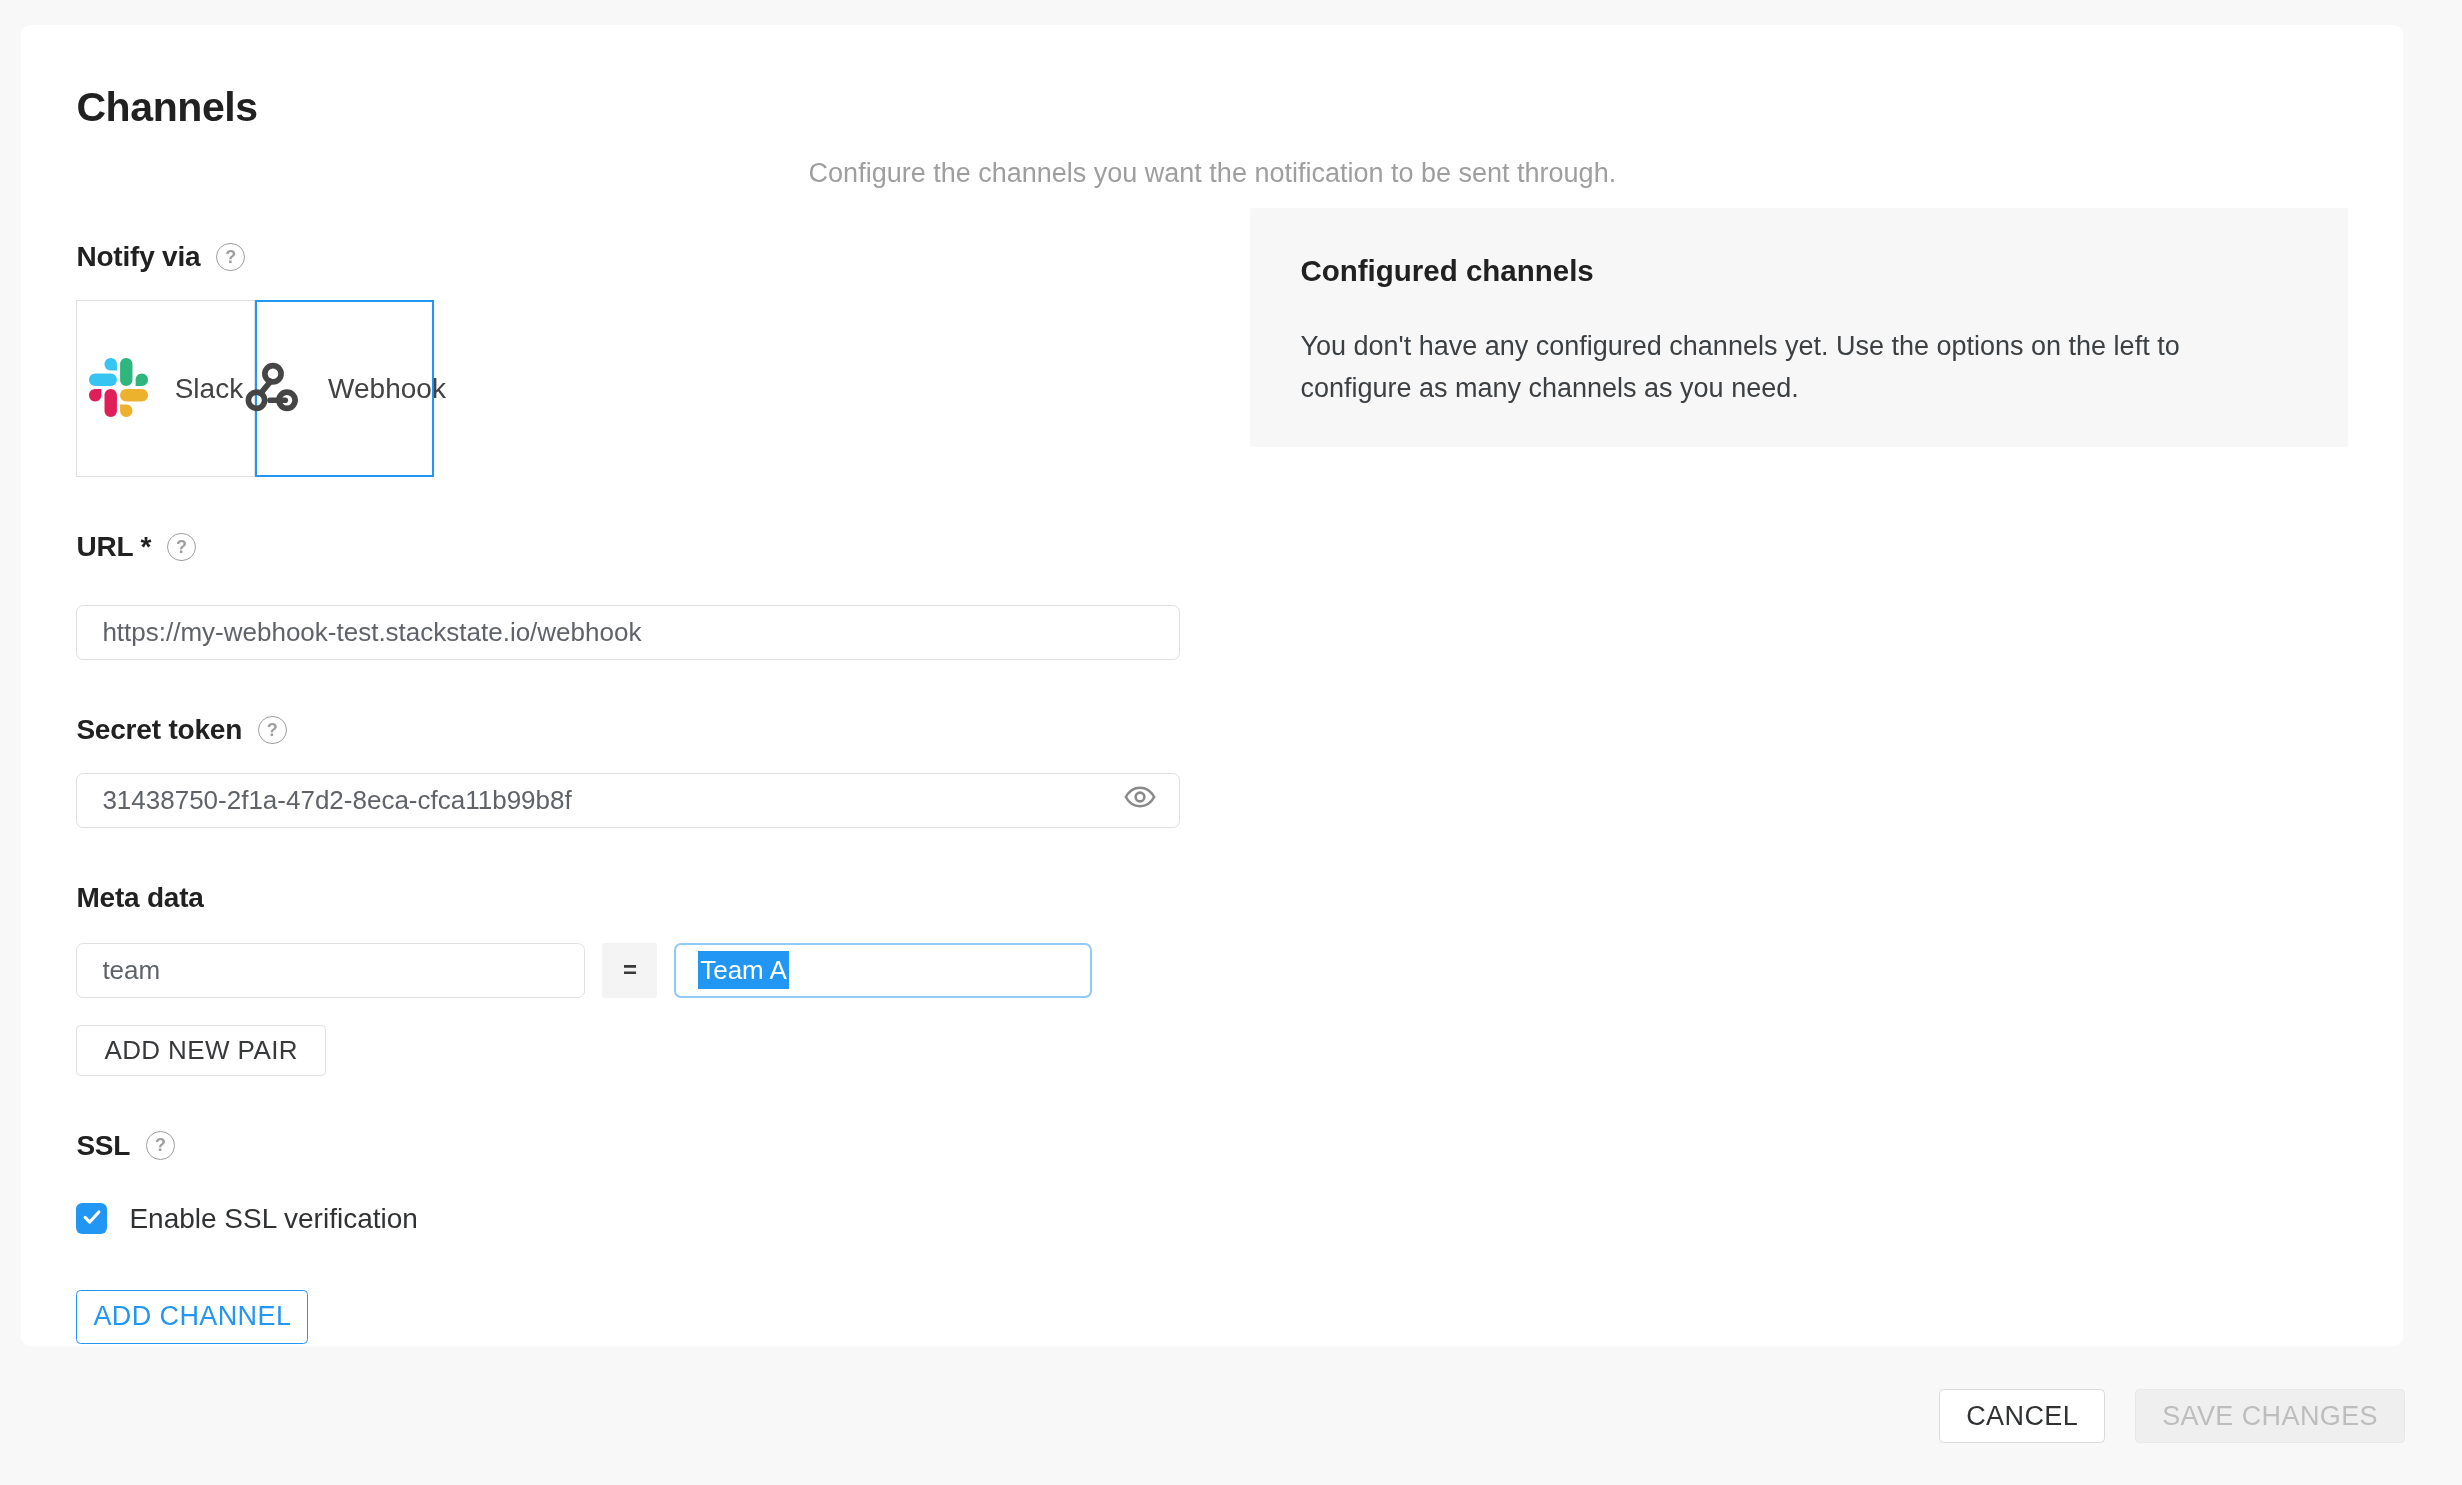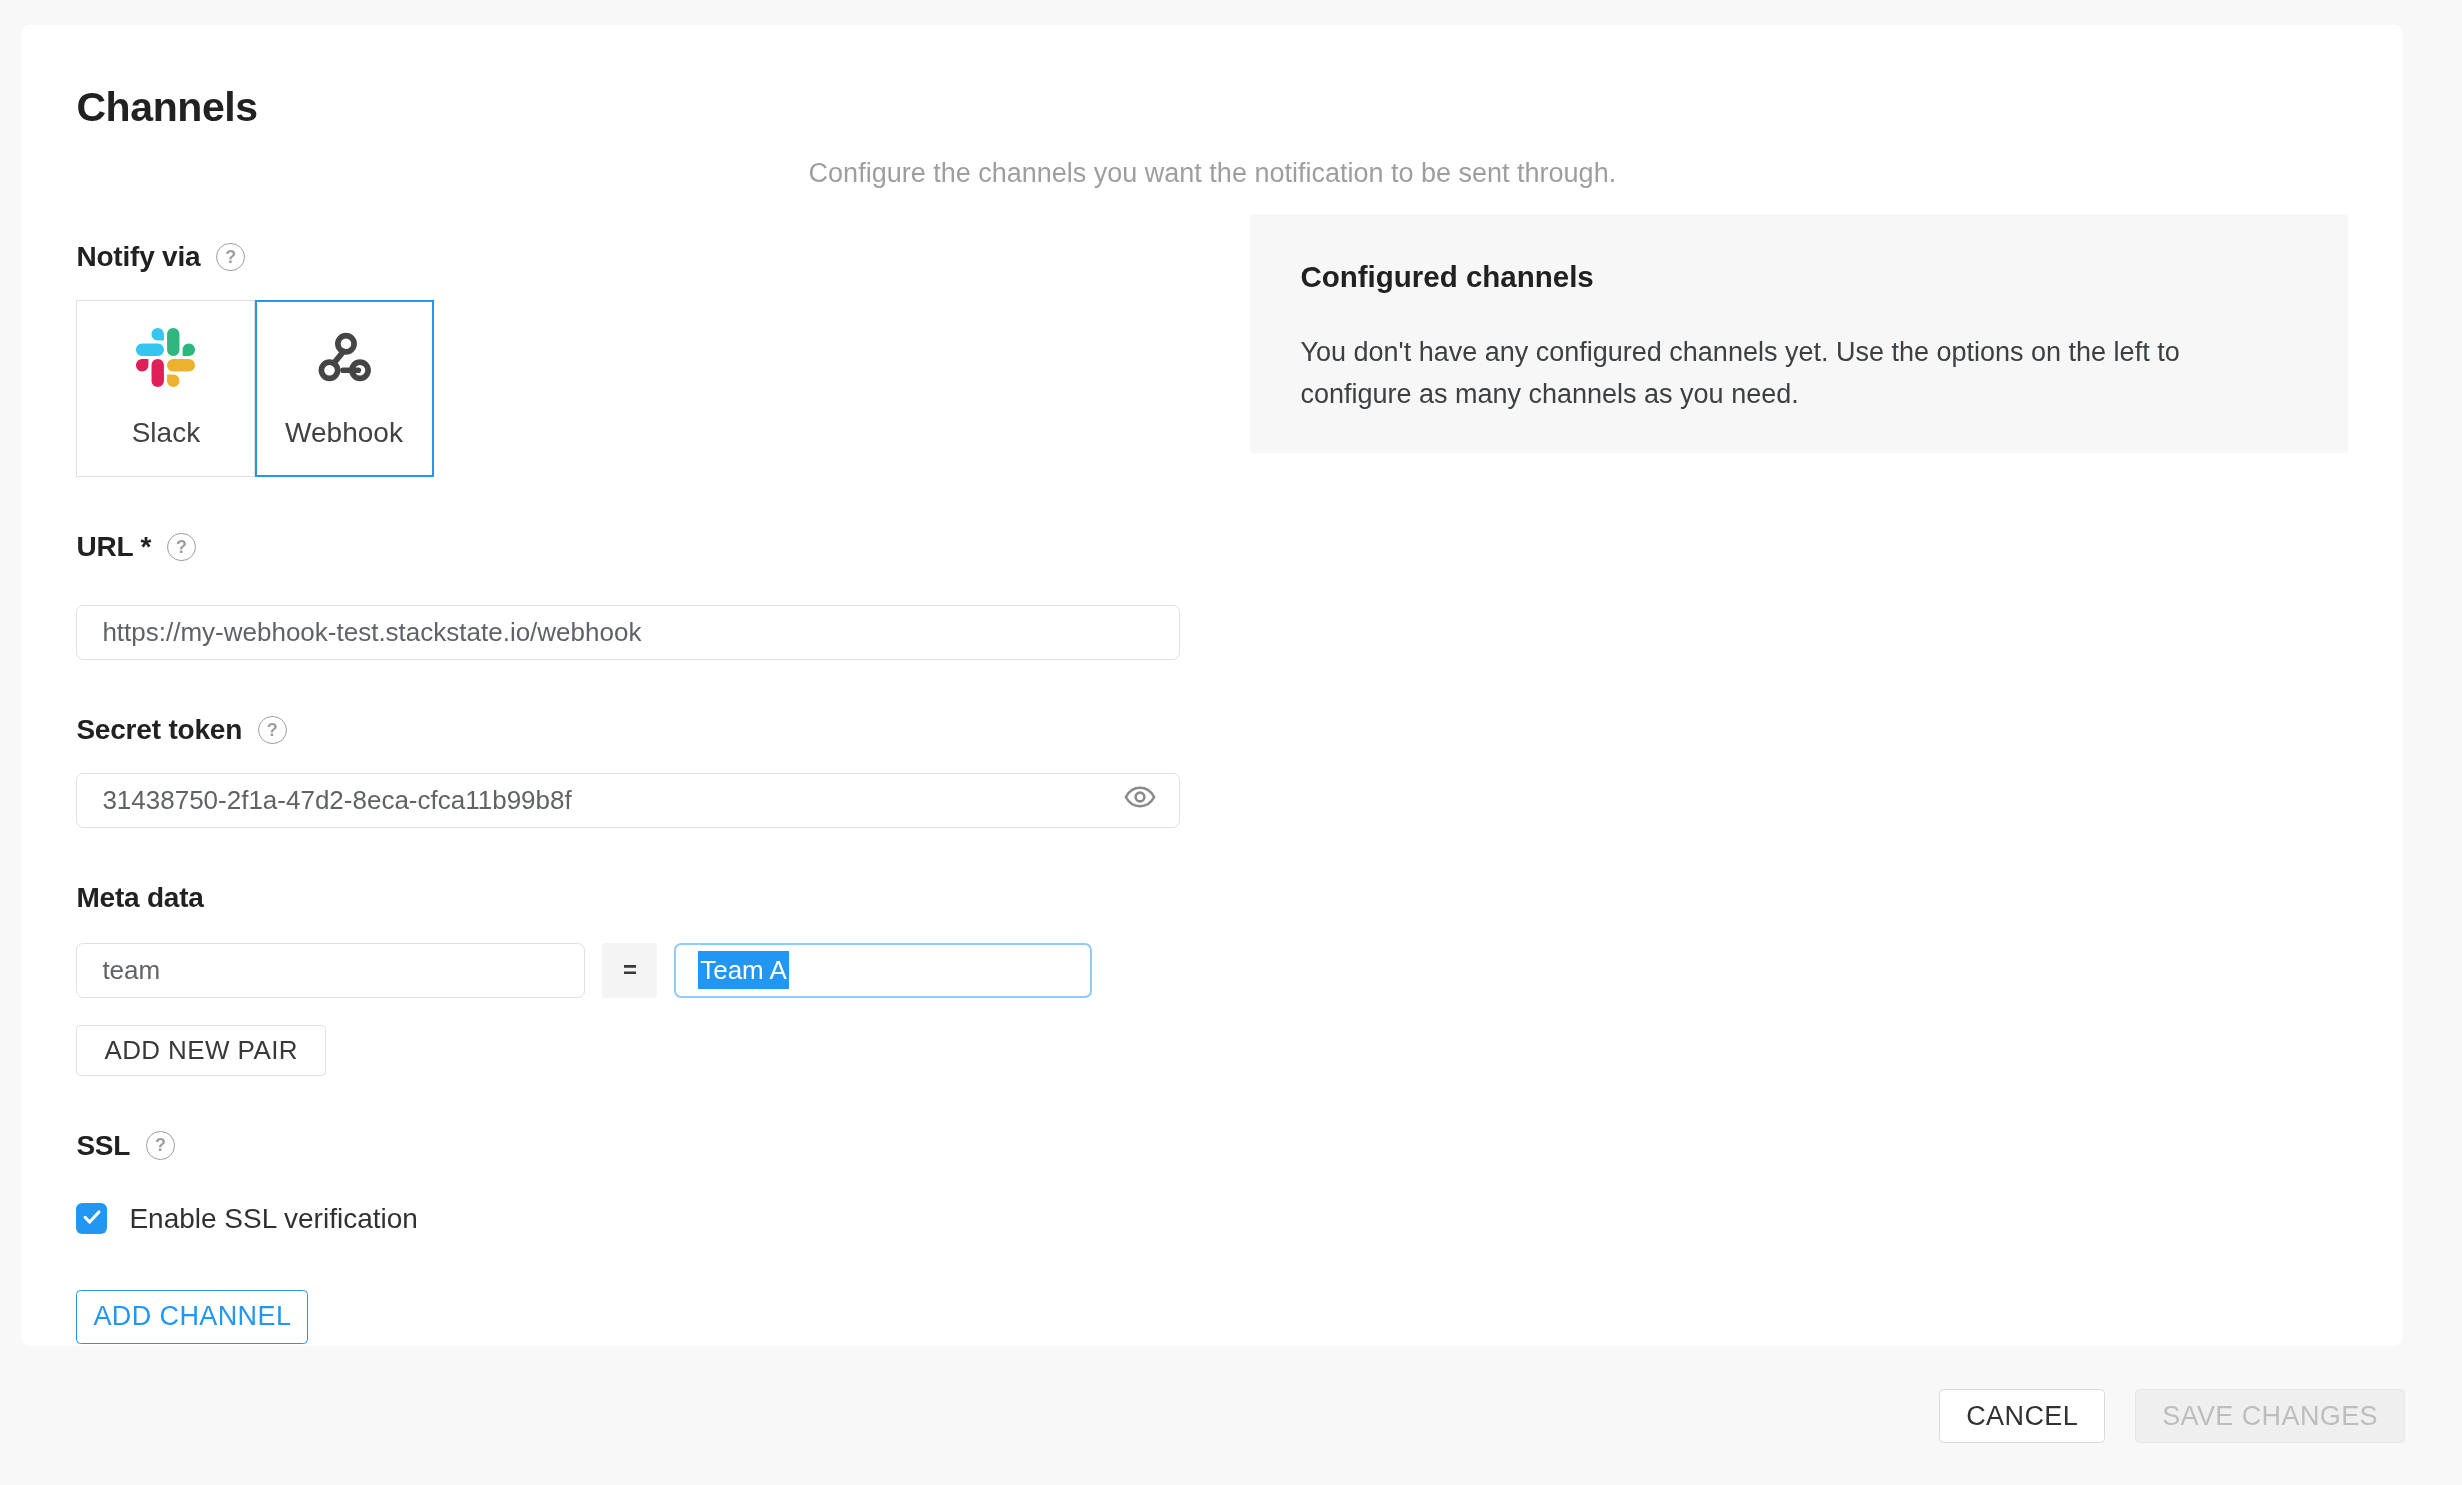--- a/index.html
+++ b/index.html
@@ -34,21 +34,21 @@
     cursor: pointer; flex: 0 0 auto;
   }
 
   .notify-label-row { margin-top: 52px; }
 
   .options-row { margin-top: 27px; display: flex; }
   .option-card {
     width: 179px; height: 177px;
     border: 0.9px solid #e0e0e0;
     background: #fff;
-    display: flex; flex-direction: column; align-items: center; justify-content: center;
+    display: flex; flex-direction: row; align-items: center; justify-content: center;
     gap: 27px; cursor: pointer;
   }
   .option-card + .option-card { margin-left: -0.9px; }
   .option-card.selected { border: 2.7px solid #2196f3; z-index: 2; }
   .option-label { font-size: 28px; color: #424242; }
 
   .section-label-row { margin-top: 54px; }
 
   .text-input {
     margin-top: 42px;
@@ -103,21 +103,21 @@
 
   .checkbox-row { margin-top: 41px; display: flex; align-items: center; gap: 22px; }
   .checkbox {
     width: 31px; height: 31px; border-radius: 6.2px;
     background: #2196f3; display: flex; align-items: center; justify-content: center;
     cursor: pointer; flex: 0 0 auto;
   }
   .checkbox-label { font-size: 28px; color: #2f3133; }
 
   .right-panel {
-    position: absolute; left: 1229px; top: 189px;
+    position: absolute; left: 1229px; top: 183px;
     width: 1098px; height: 239px;
     background: #f7f7f7; border-radius: 2.7px;
     padding: 46px 50px;
   }
   .right-panel-title { font-size: 29.5px; font-weight: 700; color: #212121; }
   .right-panel-body { margin-top: 37px; font-size: 27px; color: #3c4043; line-height: 42px; max-width: 973px; }
 
   .footer-actions {
     position: absolute; right: 57px; top: 1389px;
     display: flex; gap: 30px;

